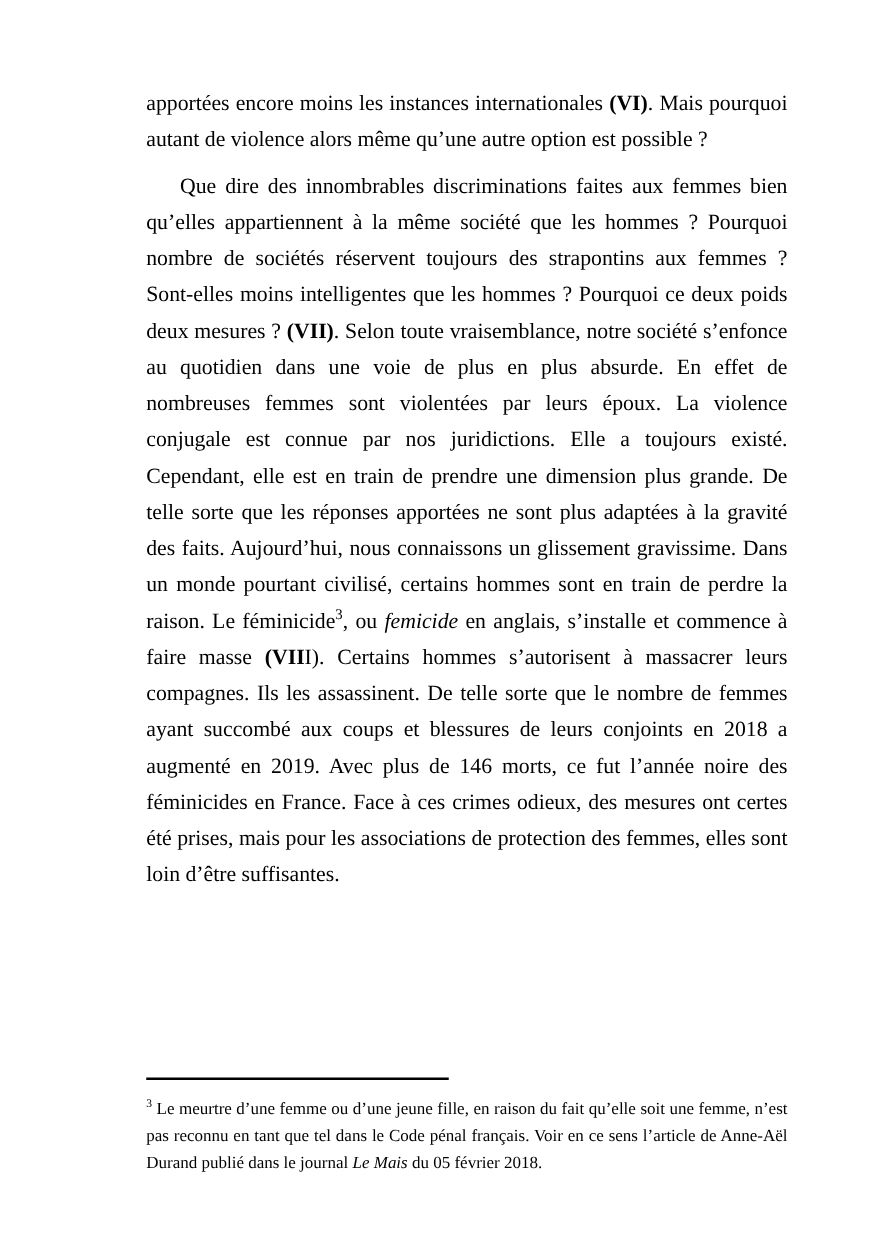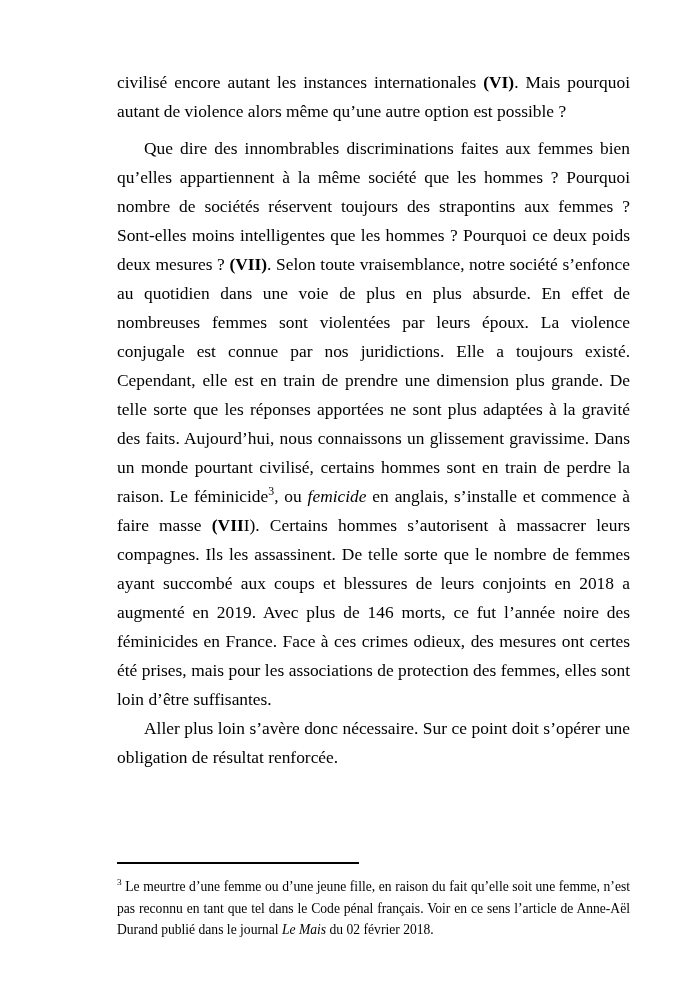--- a/index.html
+++ b/index.html
@@ -77,23 +77,22 @@
     text-justify: inter-word;
     margin: 0;
   }
 </style>
 </head>
 <body>
 
 <div class="page">
 
   <div class="text-column">
-    <p class="body-par" id="par-0"><span>civilisé encore autant les instances internationales </span><span class="bold">(VI)</span><span>. Mais pourquoi autant de violence alors même qu’une autre option est possible ?</span></p>
+    <p class="body-par" id="par-0"><span>apportées encore moins les instances internationales </span><span class="bold">(VI)</span><span>. Mais pourquoi autant de violence alors même qu’une autre option est possible ?</span></p>
     <p class="body-par par-indent par-gap" id="par-1"><span>Que dire des innombrables discriminations faites aux femmes bien qu’elles appartiennent à la même société que les hommes ? Pourquoi nombre de sociétés réservent toujours des strapontins aux femmes ? Sont-elles moins intelligentes que les hommes ? Pourquoi ce deux poids deux mesures ? </span><span class="bold">(VII)</span><span>. Selon toute vraisemblance, notre société s’enfonce au quotidien dans une voie de plus en plus absurde. En effet de nombreuses femmes sont violentées par leurs époux. La violence conjugale est connue par nos juridictions. Elle a toujours existé. Cependant, elle est en train de prendre une dimension plus grande. De telle sorte que les réponses apportées ne sont plus adaptées à la gravité des faits. Aujourd’hui, nous connaissons un glissement gravissime. Dans un monde pourtant civilisé, certains hommes sont en train de perdre la raison. Le féminicide</span><span class="fn-ref">3</span><span>, ou </span><span class="ital">femicide</span><span> en anglais, s’installe et commence à faire masse </span><span class="bold">(VII<span class="numeral-tail">I)</span></span><span>. Certains hommes s’autorisent à massacrer leurs compagnes. Ils les assassinent. De telle sorte que le nombre de femmes ayant succombé aux coups et blessures de leurs conjoints en 2018 a augmenté en 2019. Avec plus de 146 morts, ce fut l’année noire des féminicides en France. Face à ces crimes odieux, des mesures ont certes été prises, mais pour les associations de protection des femmes, elles sont loin d’être suffisantes.</span></p>
-    <p class="body-par par-indent" id="par-2"><span>Aller plus loin s’avère donc nécessaire. Sur ce point doit s’opérer une obligation de résultat renforcée.</span></p>
   </div>
 
   <div class="footnote-block">
     <hr class="footnote-rule">
-    <p class="footnote-text" id="footnote-0"><span class="fn-ref">3</span> <span>Le meurtre d’une femme ou d’une jeune fille, en raison du fait qu’elle soit une femme, n’est pas reconnu en tant que tel dans le Code pénal français. Voir en ce sens l’article de Anne-Aël Durand publié dans le journal </span><span class="ital">Le Mais</span><span> du 02 février 2018.</span></p>
+    <p class="footnote-text" id="footnote-0"><span class="fn-ref">3</span> <span>Le meurtre d’une femme ou d’une jeune fille, en raison du fait qu’elle soit une femme, n’est pas reconnu en tant que tel dans le Code pénal français. Voir en ce sens l’article de Anne-Aël Durand publié dans le journal </span><span class="ital">Le Mais</span><span> du 05 février 2018.</span></p>
   </div>
 
 </div>
 
 </body></html>

